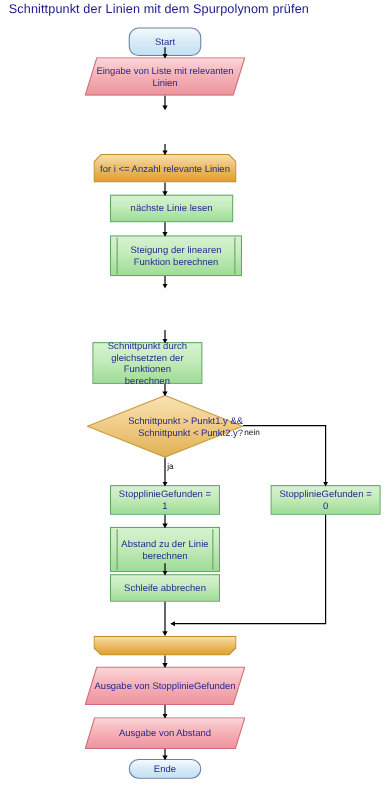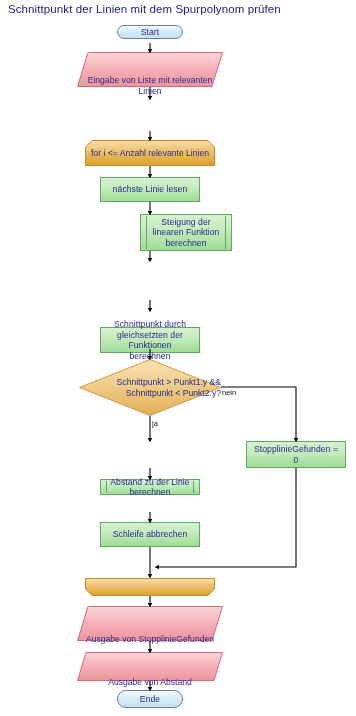--- a/index.html
+++ b/index.html
@@ -50,21 +50,21 @@
     border: 1px solid #6b7fa8;
     border-radius: 9px;
     background: linear-gradient(to bottom, #f4fafd 0%, #d9ecf7 45%, #c3e0f1 100%);
   }
 
   
   .io-wrap { position: absolute; }
   .io-wrap svg { position: absolute; left: 0; top: 0; }
   .io-wrap .lbl {
     position: absolute;
-    left: 0; top: 16px;
+    left: 0; top: 0;
     width: 100%; height: 100%;
     display: flex;
     align-items: center;
     justify-content: center;
     text-align: center;
     color: #26278d;
     font-size: 8.6px;
     line-height: 10.5px;
     z-index: 3;
   }
@@ -184,21 +184,21 @@
       <path d="M150,641 L150,652"></path>
 
       <path d="M150,681 L150,690"></path>
 
       <path d="M221,387 L296,387 L296,441"></path>
 
       <path d="M296,468 L296,567 L156,567"></path>
     </g>
   </svg>
 
-  <div class="node terminator" style="left:117px; top:25px; width:66px; height:14px;">
+  <div class="node terminator" style="left:117px; top:25px; width:66px; height:26px;">
     <span class="lbl">Start</span>
   </div>
 
   <div class="io-wrap" style="left:77px; top:52px; width:146px; height:35px;">
     <svg width="146" height="35" viewBox="0 0 146 35">
       <defs>
         <linearGradient id="ioGrad1" x1="0" y1="0" x2="0" y2="1">
           <stop offset="0%" stop-color="#fbd7da"></stop>
           <stop offset="45%" stop-color="#f5b3ba"></stop>
           <stop offset="100%" stop-color="#ee939d"></stop>
@@ -218,56 +218,59 @@
           <stop offset="0%" stop-color="#f8e0aa"></stop>
           <stop offset="40%" stop-color="#eec274"></stop>
           <stop offset="100%" stop-color="#dda028"></stop>
         </linearGradient>
       </defs>
       <polygon points="7,0.5 123,0.5 129.5,7 129.5,25.5 0.5,25.5 0.5,7" fill="url(#loopGrad1)" stroke="#c08c2e" stroke-width="1"></polygon>
     </svg>
     <span class="lbl">for i &lt;= Anzahl relevante Linien</span>
   </div>
 
-  <div class="node process" style="left:100px; top:177px; width:100px; height:25px;">
+  <div class="node process" style="left:100px; top:177px; width:112px; height:25px;">
     <span class="lbl">nächste Linie lesen</span>
   </div>
 
-  <div class="node process sub" style="left:100px; top:214px; width:92px; height:37px;margin-left:40px;">
+  <div class="node process sub" style="left:100px; top:214px; width:120px; height:37px;">
     <span class="lbl">Steigung der linearen Funktion berechnen</span>
   </div>
 
 
-  <div class="node process" style="left:100px; top:311px; width:100px; height:26px;margin-top:16px;">
+  <div class="node process" style="left:84px; top:311px; width:100px; height:38px;">
     <span class="lbl">Schnittpunkt durch gleichsetzten der Funktionen berechnen</span>
   </div>
 
   <div class="decision-wrap" style="left:79px; top:359px; width:142px; height:57px;">
     <svg width="142" height="57" viewBox="0 0 142 57">
       <defs>
         <linearGradient id="decGrad" x1="0" y1="0" x2="0" y2="1">
           <stop offset="0%" stop-color="#f9e2b4"></stop>
           <stop offset="45%" stop-color="#f0cd8a"></stop>
           <stop offset="100%" stop-color="#e2b055"></stop>
         </linearGradient>
       </defs>
       <polygon points="71,0.5 141.5,28.5 71,56.5 0.5,28.5" fill="url(#decGrad)" stroke="#c99b3f" stroke-width="1"></polygon>
     </svg>
     <span class="lbl">Schnittpunkt &gt; Punkt1.y &amp;&amp; Schnittpunkt &lt; Punkt2.y?</span>
   </div>
 
   <span class="edge-label" style="left:152px; top:419px;">ja</span>
   <span class="edge-label" style="left:222px; top:388px;">nein</span>
 
+  <div class="node process" style="left:100px; top:441px; width:100px; height:27px;">
+    <span class="lbl">StopplinieGefunden = 1</span>
+  </div>
 
   <div class="node process" style="left:246px; top:441px; width:100px; height:27px;">
     <span class="lbl">StopplinieGefunden = 0</span>
   </div>
 
-  <div class="node process sub" style="left:100px; top:479px; width:100px; height:16px;">
+  <div class="node process sub" style="left:100px; top:479px; width:100px; height:41px;">
     <span class="lbl">Abstand zu der Linie berechnen</span>
   </div>
 
   <div class="node process" style="left:100px; top:522px; width:100px; height:25px;">
     <span class="lbl">Schleife abbrechen</span>
   </div>
 
   <div class="loop-wrap" style="left:85px; top:578px; width:130px; height:18px;">
     <svg width="130" height="18" viewBox="0 0 130 18">
       <defs>

